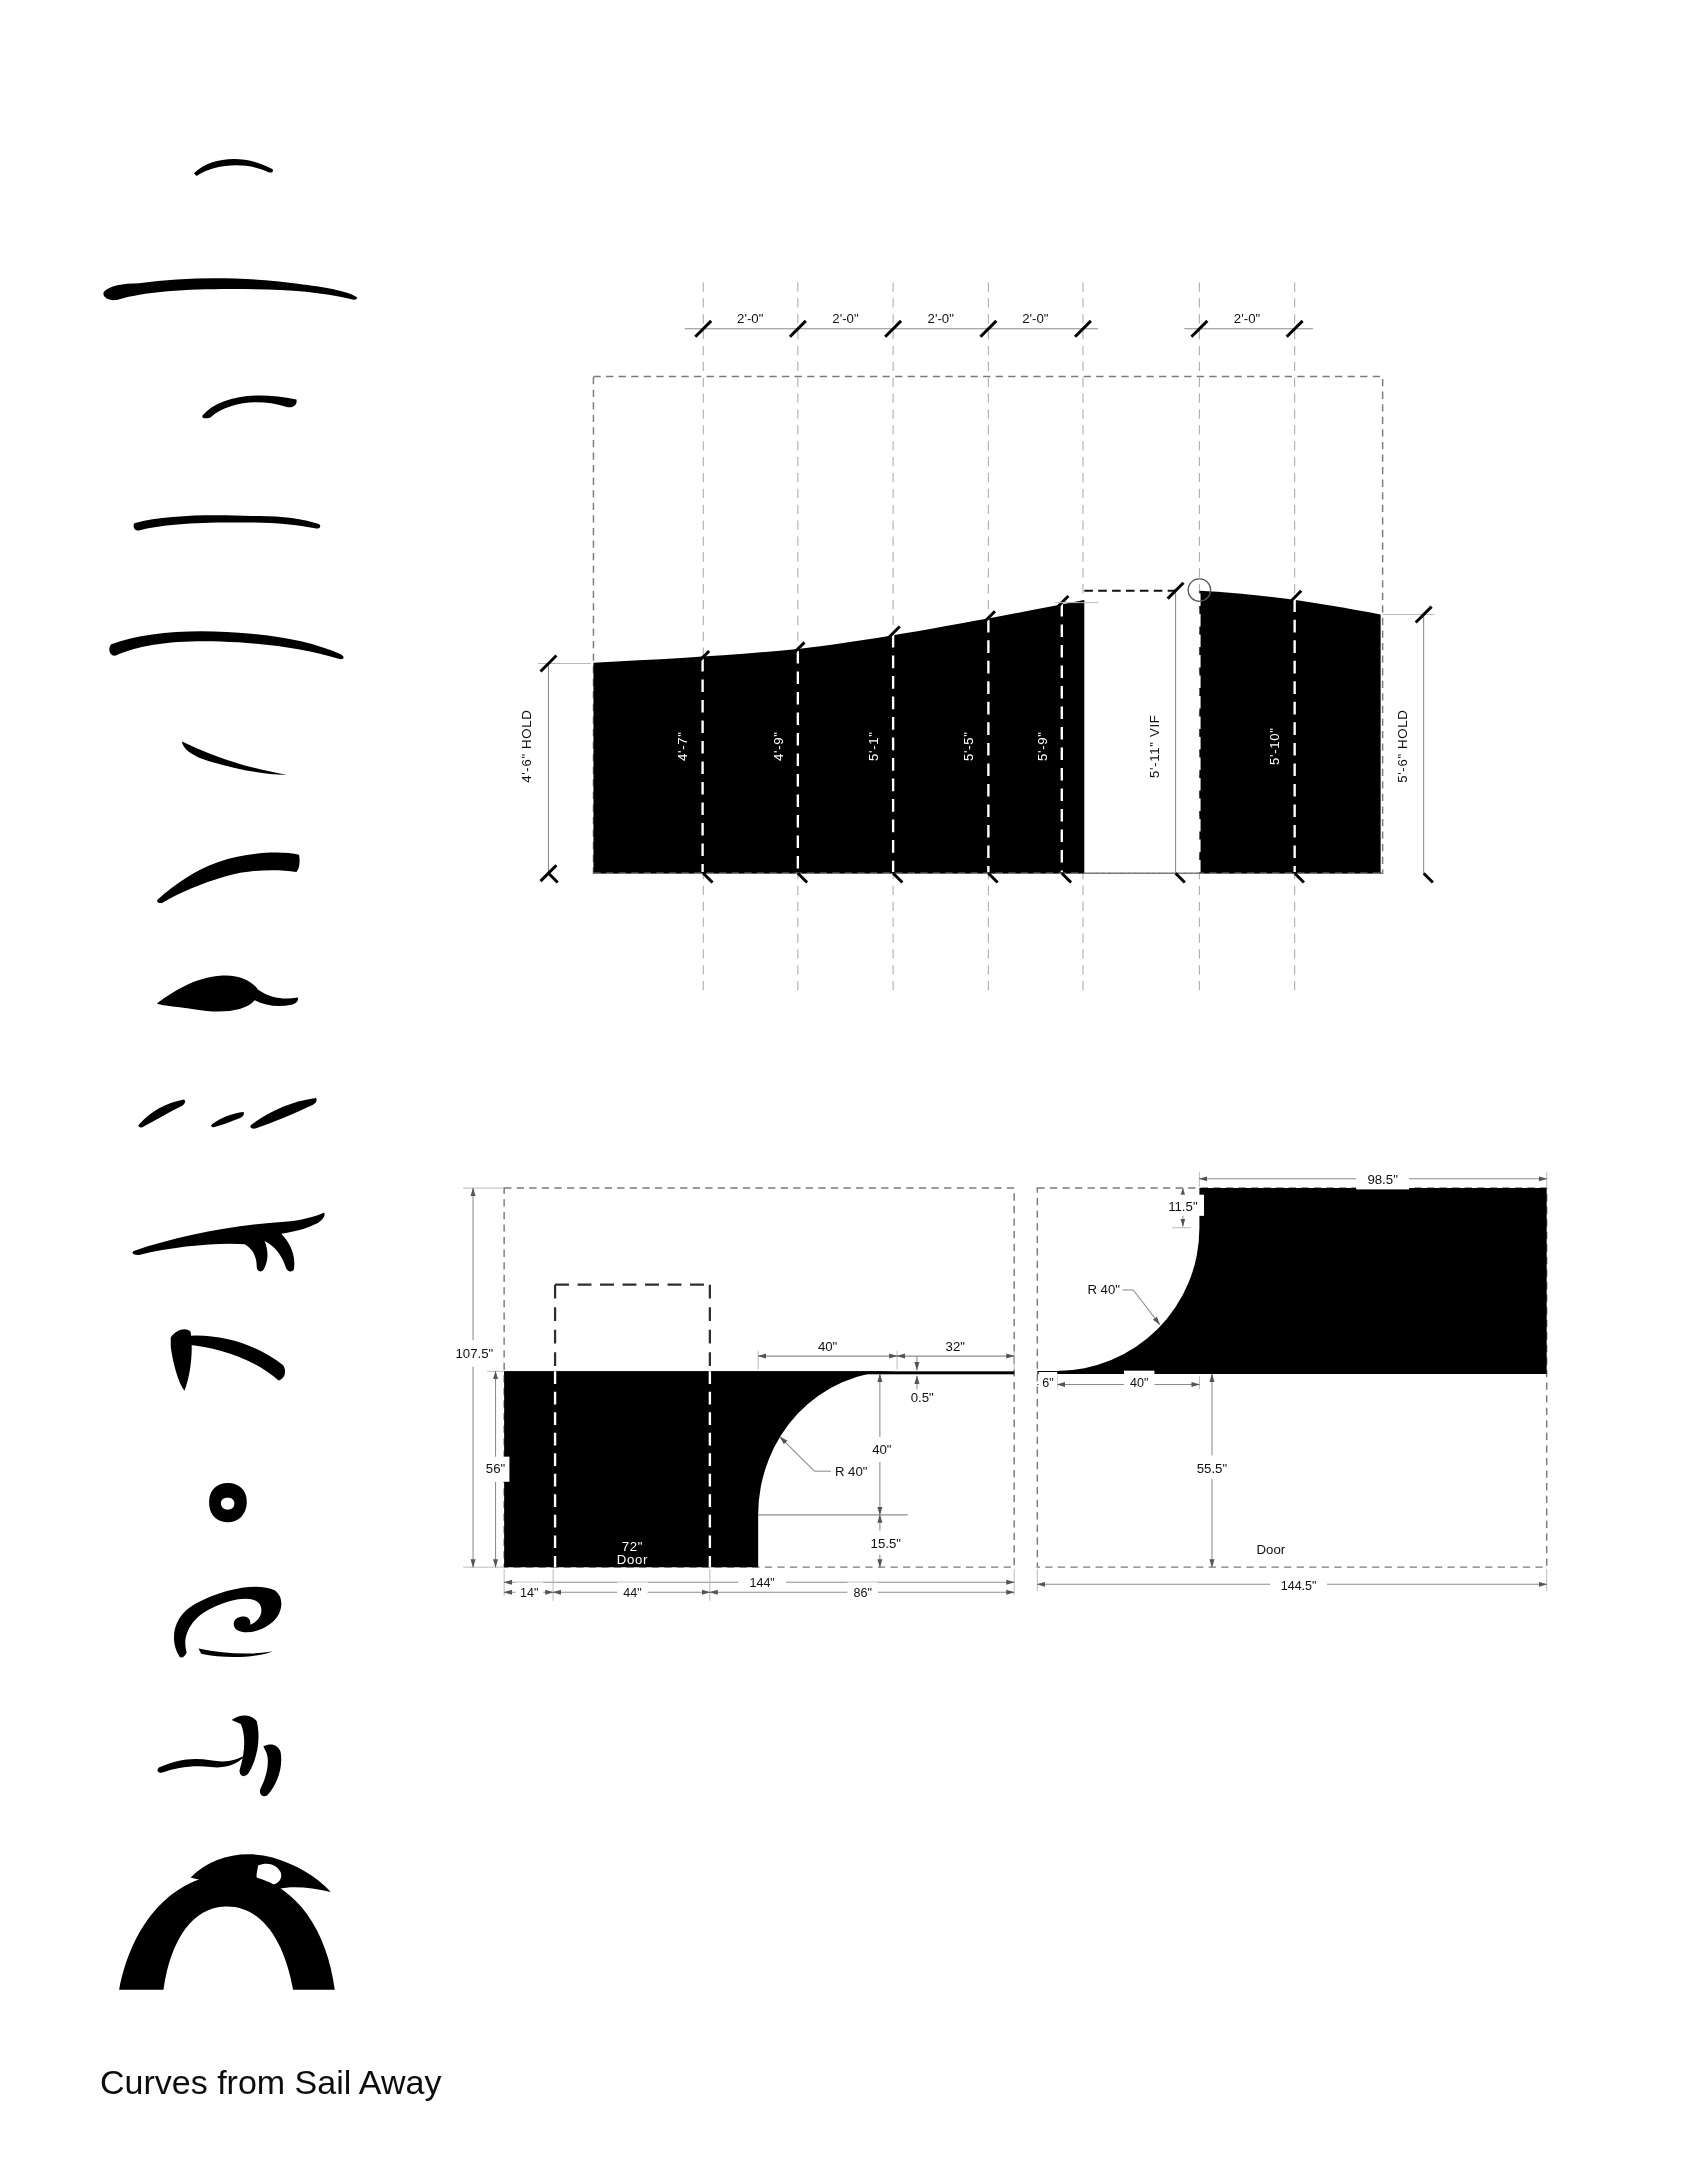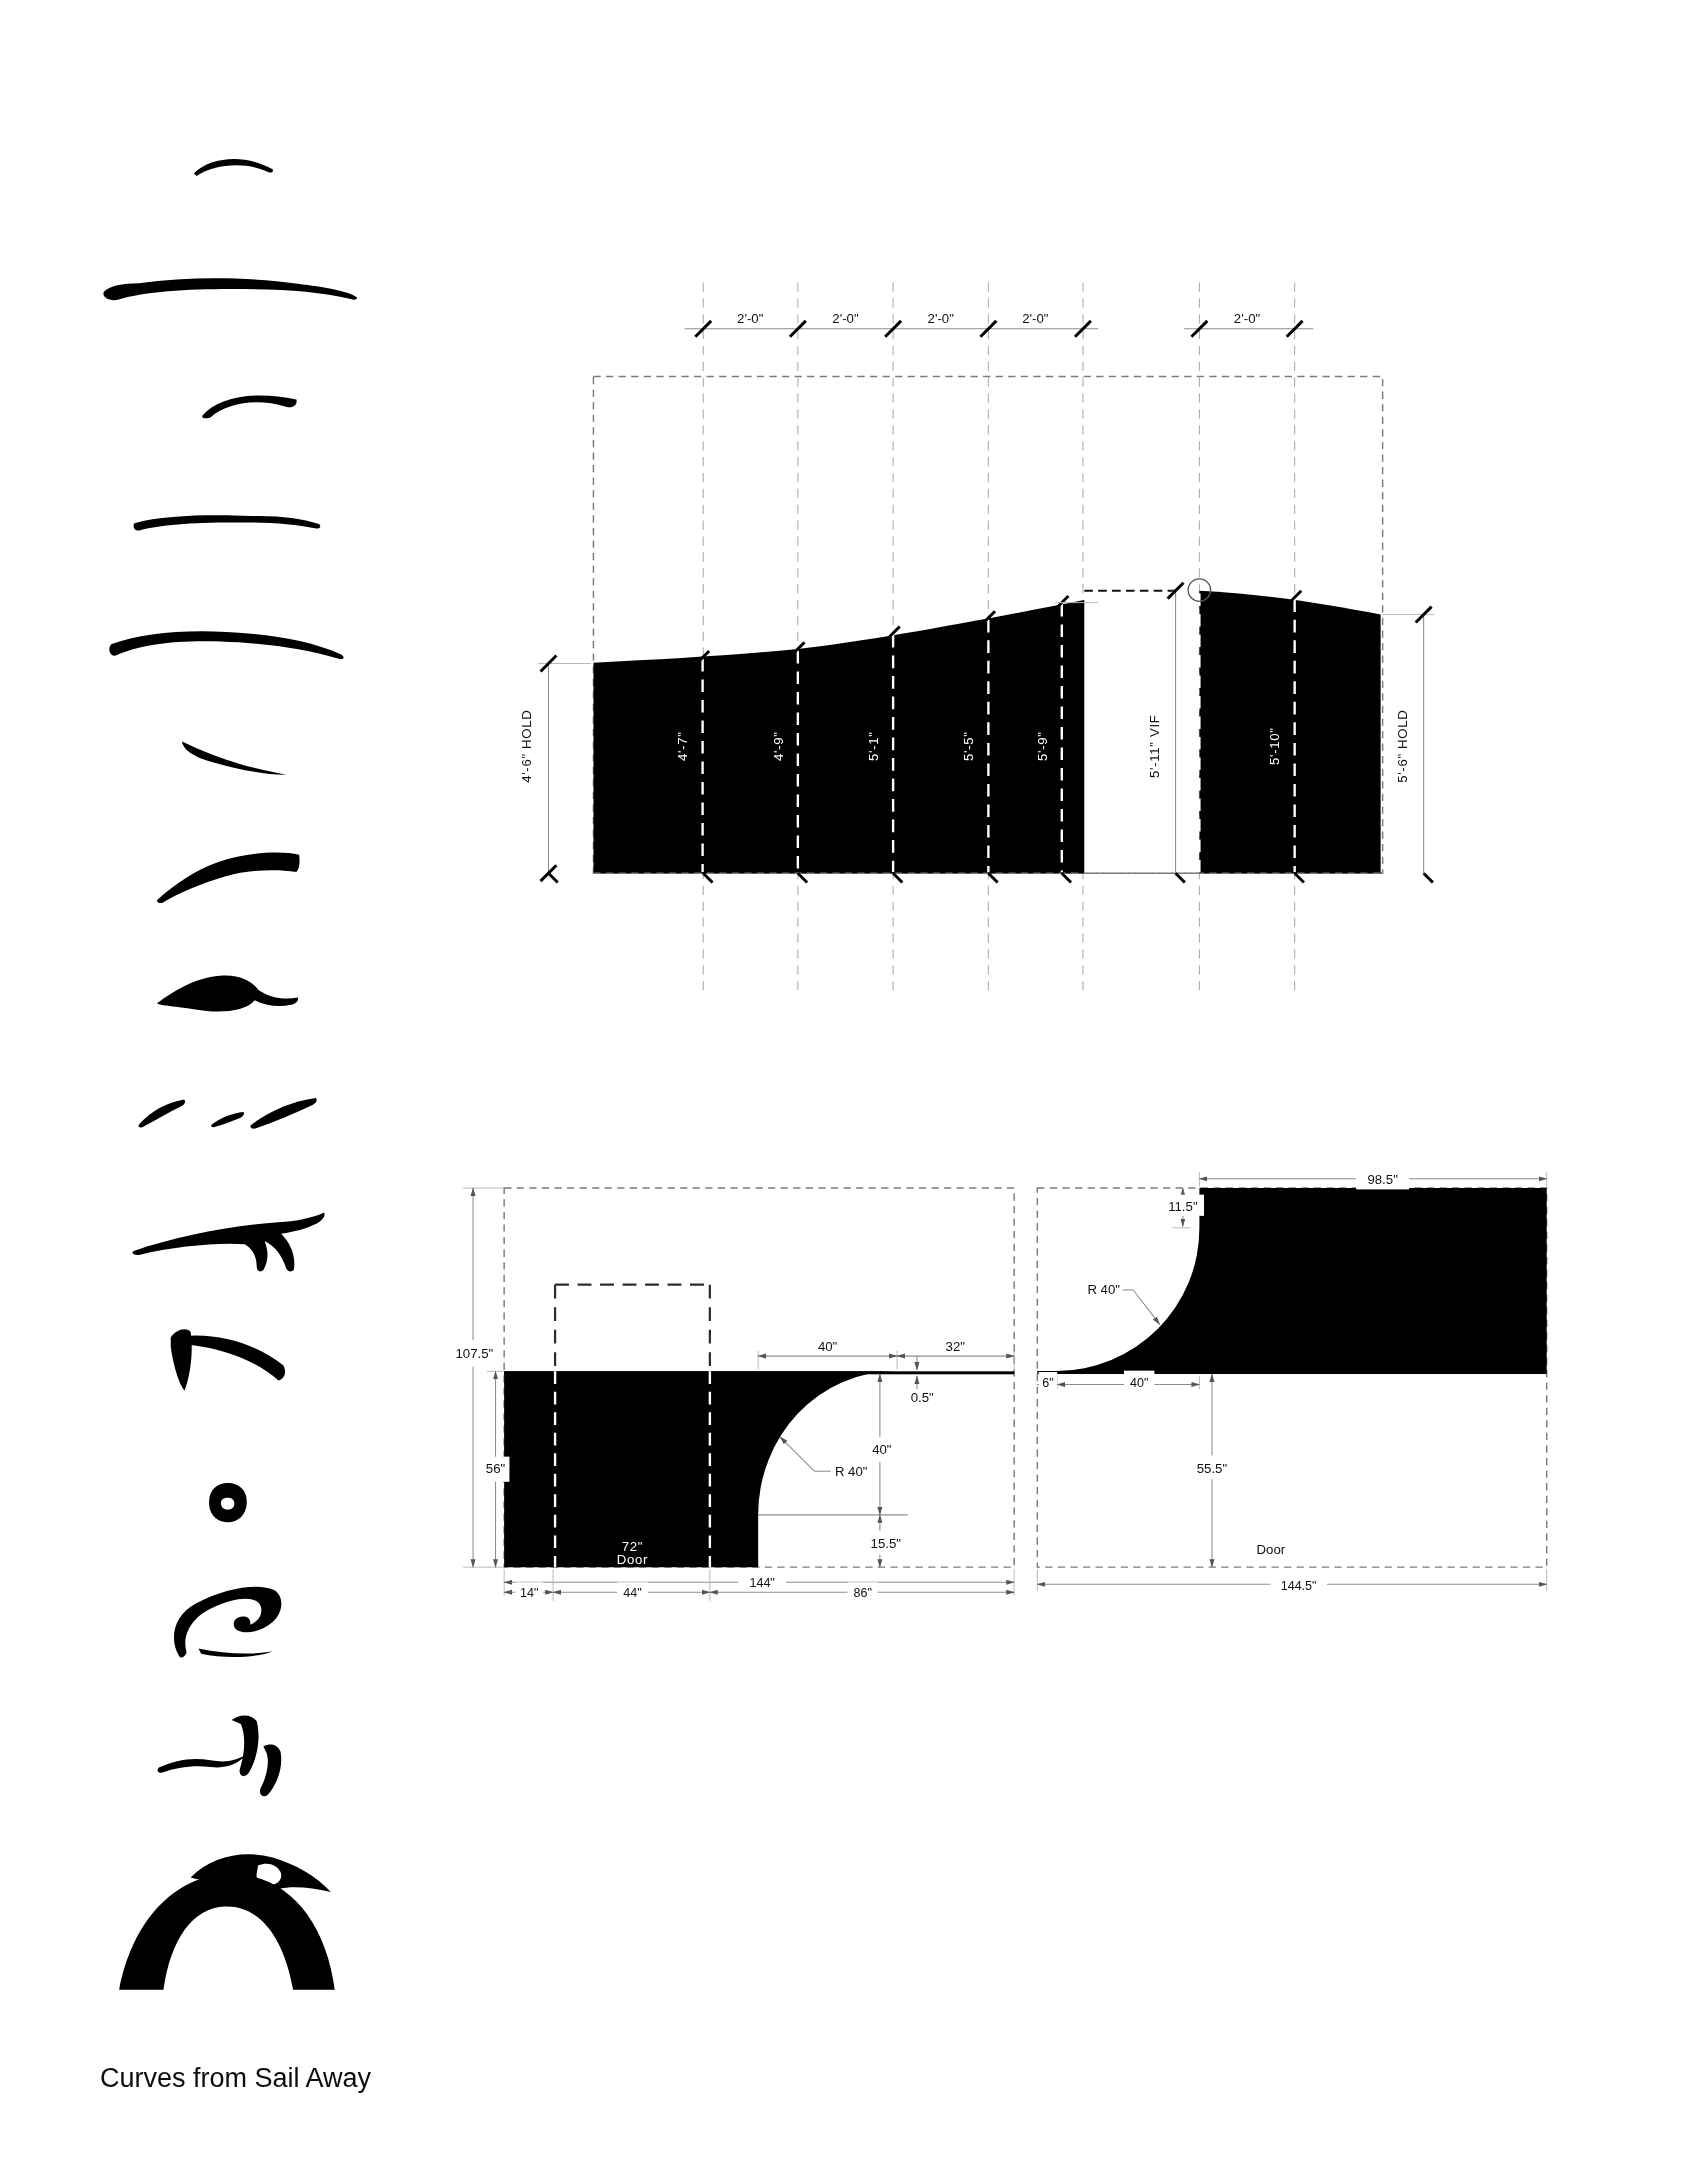--- a/index.html
+++ b/index.html
@@ -14,21 +14,21 @@
   .dim{stroke:#8c8c8c;stroke-width:1.6;fill:none;}
   .ext{stroke:#b9b9b9;stroke-width:1.5;fill:none;}
   .grid{stroke:#ababab;stroke-width:1.6;stroke-dasharray:14 10;fill:none;}
   .drect{fill:none;stroke:#7b7b7b;stroke-width:2.2;stroke-dasharray:11 8;}
   .tick{stroke:#000;stroke-width:4.5;}
   .wdash{stroke:#fff;stroke-width:3.6;stroke-dasharray:19 12;fill:none;}
   .ddark{stroke:#2e2e2e;stroke-width:3.4;stroke-dasharray:21 13;fill:none;}
   .gapdash{stroke:#111;stroke-width:3;stroke-dasharray:13 8;fill:none;}
   .plate{fill:#ffffff;}
   .ink{fill:#000;}
-  #page-title{position:absolute;left:100px;top:2063px;font-size:27px;color:#0d0d0d;}
+  #page-title{position:absolute;left:100px;top:2063px;font-size:34px;color:#0d0d0d;}
 </style>
 </head>
 <body>
 
 <svg width="1687" height="2183" viewBox="0 0 2550 3300">
   <defs>
     <marker id="arr" markerWidth="14" markerHeight="10" refX="12" refY="5" orient="auto-start-reverse" markerUnits="userSpaceOnUse">
       <path d="M13,5 L0,1.2 L0,8.8 Z" fill="#555"></path>
     </marker>
   </defs>

